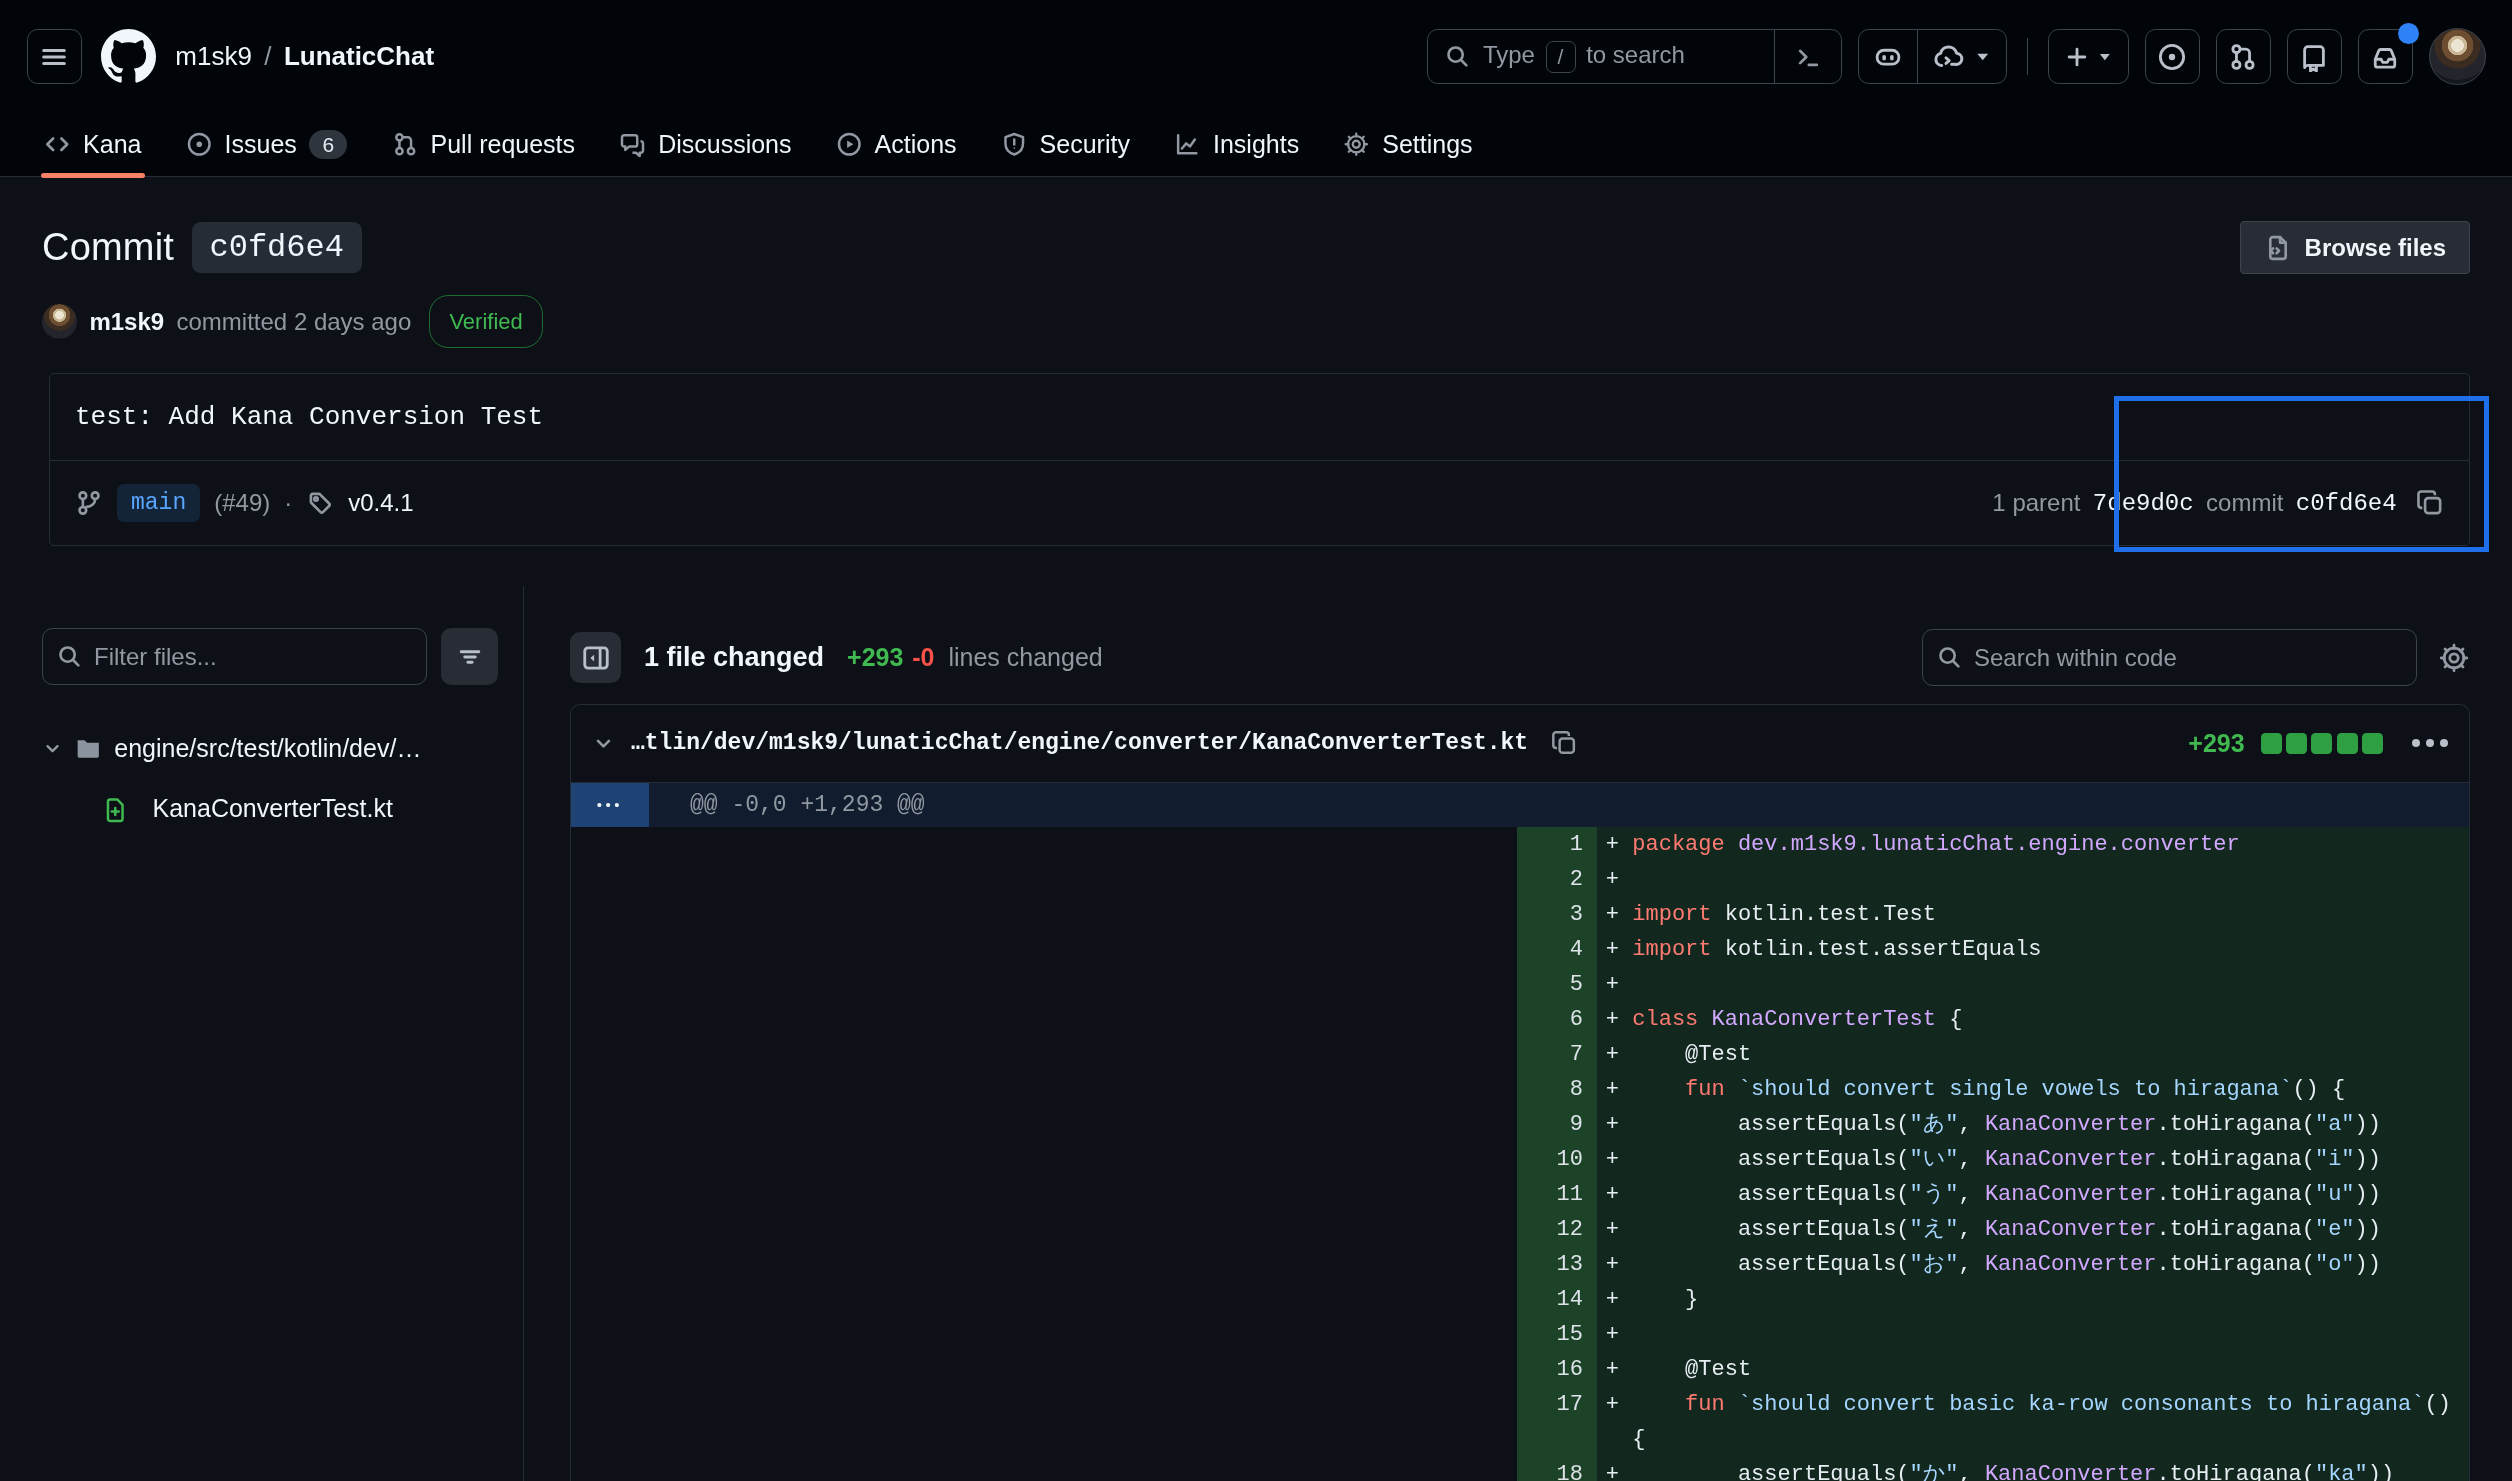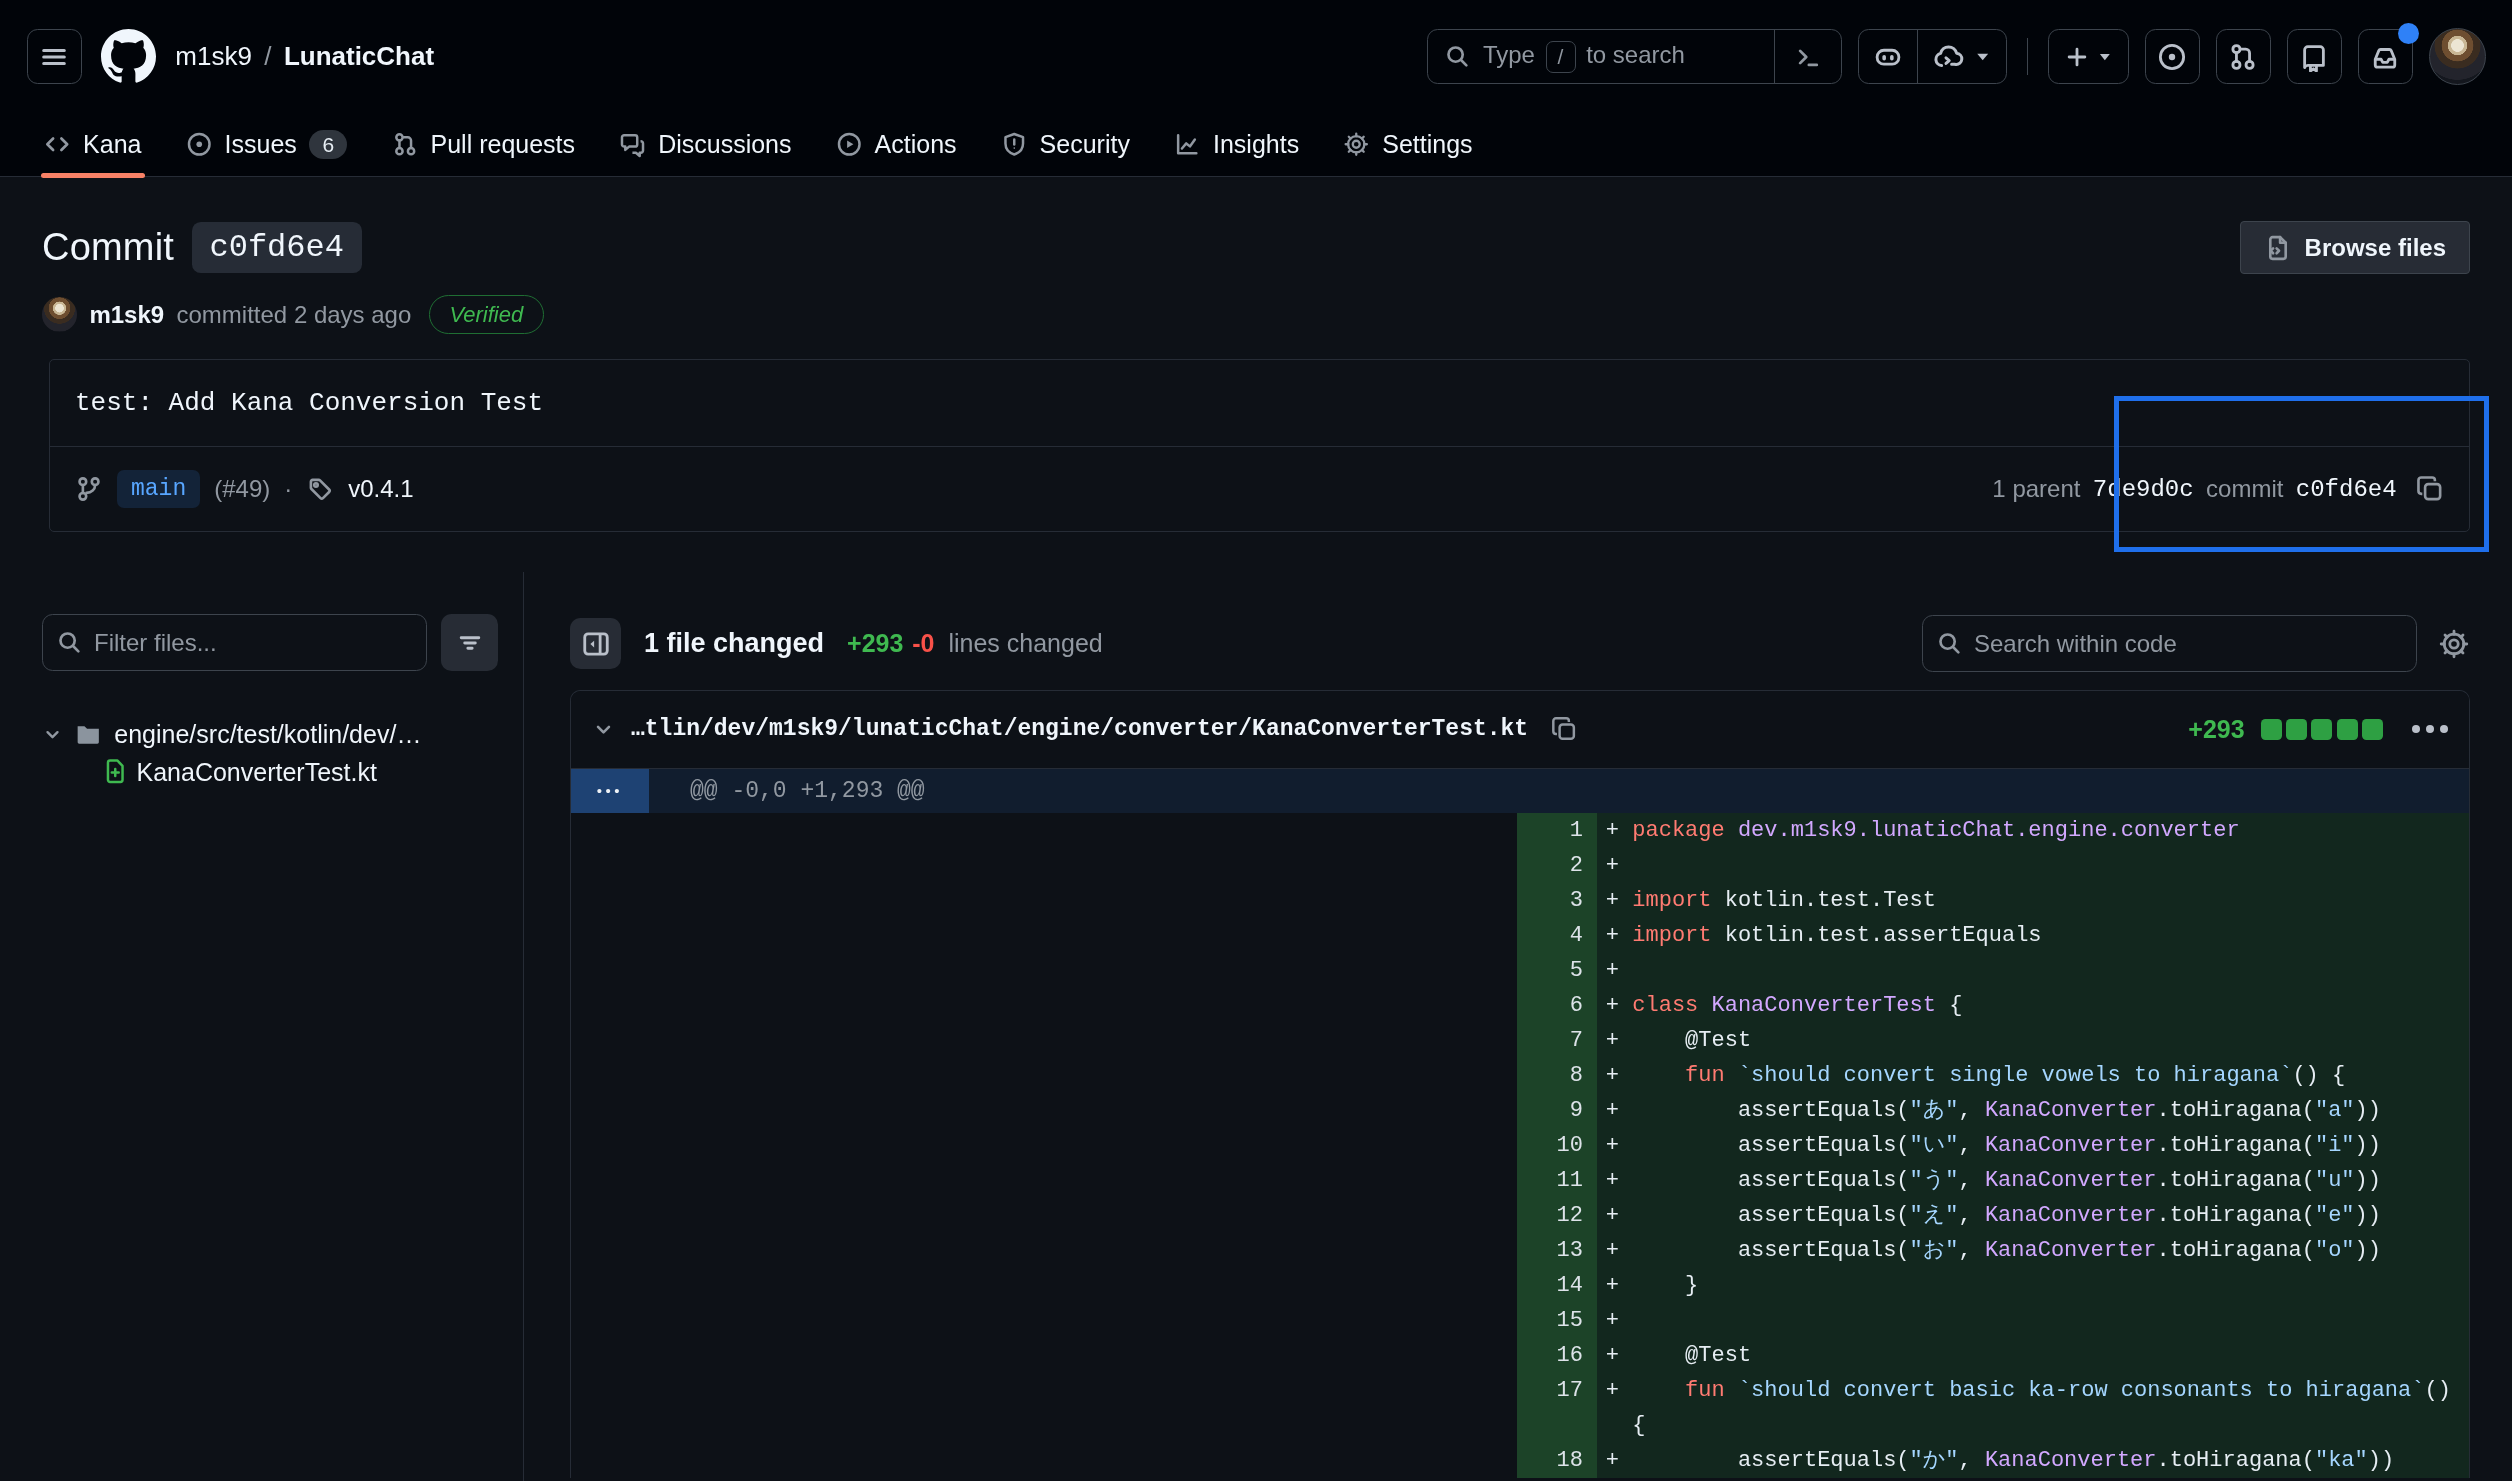--- a/index.html
+++ b/index.html
@@ -54,22 +54,22 @@
   
   .commit-wrap { padding:0 42px; }
   .title-row { margin-top:44px; display:flex; align-items:center; }
   .page-title { font-size:38px; font-weight:400; color:#f0f6fc; letter-spacing:0.2px; }
   .sha-chip { font-size:32px; background:#262c36; border-radius:8.8px; padding:7px 17.7px; margin-left:17.7px; color:#f0f6fc; }
   .browse-btn { margin-left:auto; height:53px; padding:0 23px; background:#272c35; border:1.3px solid #3d444d;
                 border-radius:4px; display:flex; align-items:center; gap:12.4px; font-size:24px; font-weight:700; color:#f0f6fc; }
   .browse-btn .bicon { color:#9198a1; }
   .byline { margin-top:21px; display:flex; align-items:center; gap:12.4px; font-size:24px; }
   .author { font-weight:700; color:#f0f6fc; }
-  .verified-pill { height:39px; padding:0 19.4px; border:1.3px solid #1f6e33; border-radius:19.4px;
-                   color:#3fb950; font-size:22px; display:flex; align-items:center; margin-left:5.3px;font-style:italic; }
+  .verified-pill { height:53px; padding:0 19.4px; border:1.3px solid #1f6e33; border-radius:19.4px;
+                   color:#3fb950; font-size:22px; display:flex; align-items:center; margin-left:5.3px; }
 
   
   .msgbox { margin-top:25px; border:1.3px solid #262c36; border-radius:5px;margin-left:7px; }
   .msg-title { padding:28px 25px; font-size:26px; color:#f0f6fc; }
   .msg-meta { border-top:1.3px solid #262c36; height:85px; display:flex; align-items:center; padding:0 25px; font-size:24px; }
   .meta-left { display:flex; align-items:center; gap:14px; color:#9198a1; }
   .branch-pill { font-size:23px; color:#58a6ff; background:#132338; border-radius:7px; padding:6.2px 14px; }
   .meta-right { margin-left:auto; display:flex; align-items:center; gap:12.4px; color:#9198a1; }
   .meta-right .sha { color:#f0f6fc; }
   .copy-icon { color:#9198a1; margin-left:7px; }
@@ -84,21 +84,21 @@
   .filter-row { display:flex; gap:14px; }
   .filter-input { flex:1; height:57px; border:1.3px solid #3d444d; border-radius:10.6px; background:transparent;
                   color:#e6edf3; font-size:24px; padding:0 14px 0 51px; outline:none; }
   .filter-input::placeholder { color:#9198a1; }
   .filter-input-wrap { position:relative; flex:1; display:flex; }
   .filter-input-wrap .mag { position:absolute; left:14px; top:15px; color:#9198a1; }
   .filter-btn { width:57px; height:57px; background:#272c35; border-radius:10.6px; display:flex; align-items:center; justify-content:center; color:#bac0ca; }
   .tree { margin-top:39px; font-size:25px; color:#f0f6fc; }
   .tree-folder { display:flex; align-items:center; gap:12.4px; height:48px; }
   .tree-folder .chev, .tree-folder .fold { color:#9198a1; }
-  .tree-file { margin-left:60px; display:flex; align-items:flex-start; gap:8px; height:51px; }
+  .tree-file { margin-left:60px; display:flex; align-items:flex-end; gap:24px; height:51px; }
   .tree-file .ficon { color:#3fb950; }
   .trunc { white-space:nowrap; overflow:hidden; text-overflow:ellipsis; max-width:318px; }
 
   
   .main { flex:1; padding:43px 42px 0 46px; min-width:0; }
   .toolbar { display:flex; align-items:center; }
   .collapse-btn { width:51px; height:51px; background:#272c35; border-radius:10.6px; display:flex; align-items:center; justify-content:center; color:#bac0ca; }
   .files-changed { margin-left:23px; font-size:27px; font-weight:700; color:#f0f6fc; }
   .adds { margin-left:23px; color:#3fb950; font-weight:700; font-size:25px; }
   .dels { margin-left:8.8px; color:#f85149; font-weight:700; font-size:25px; }

